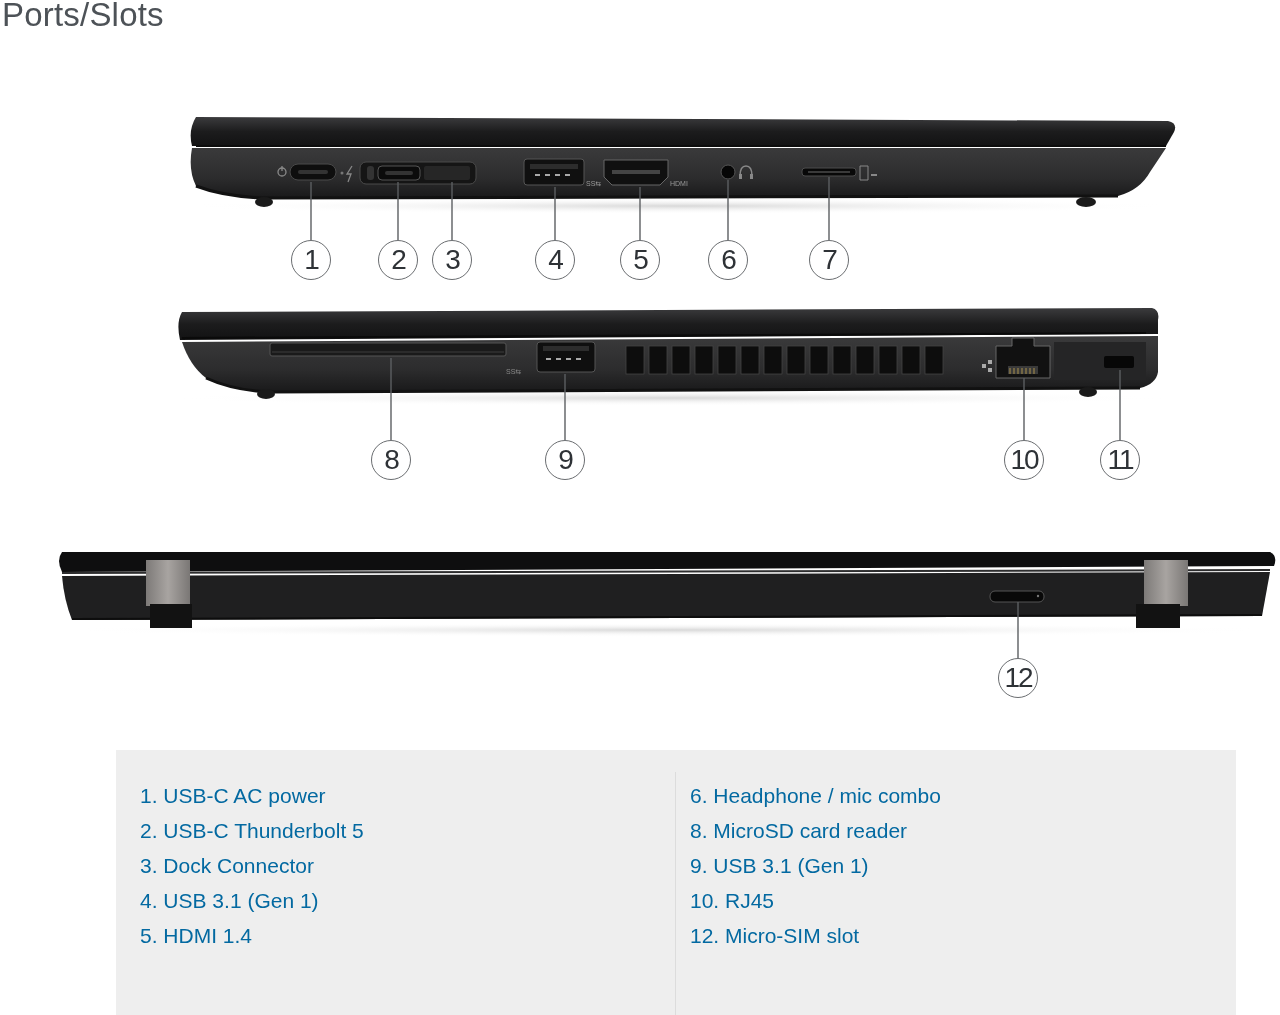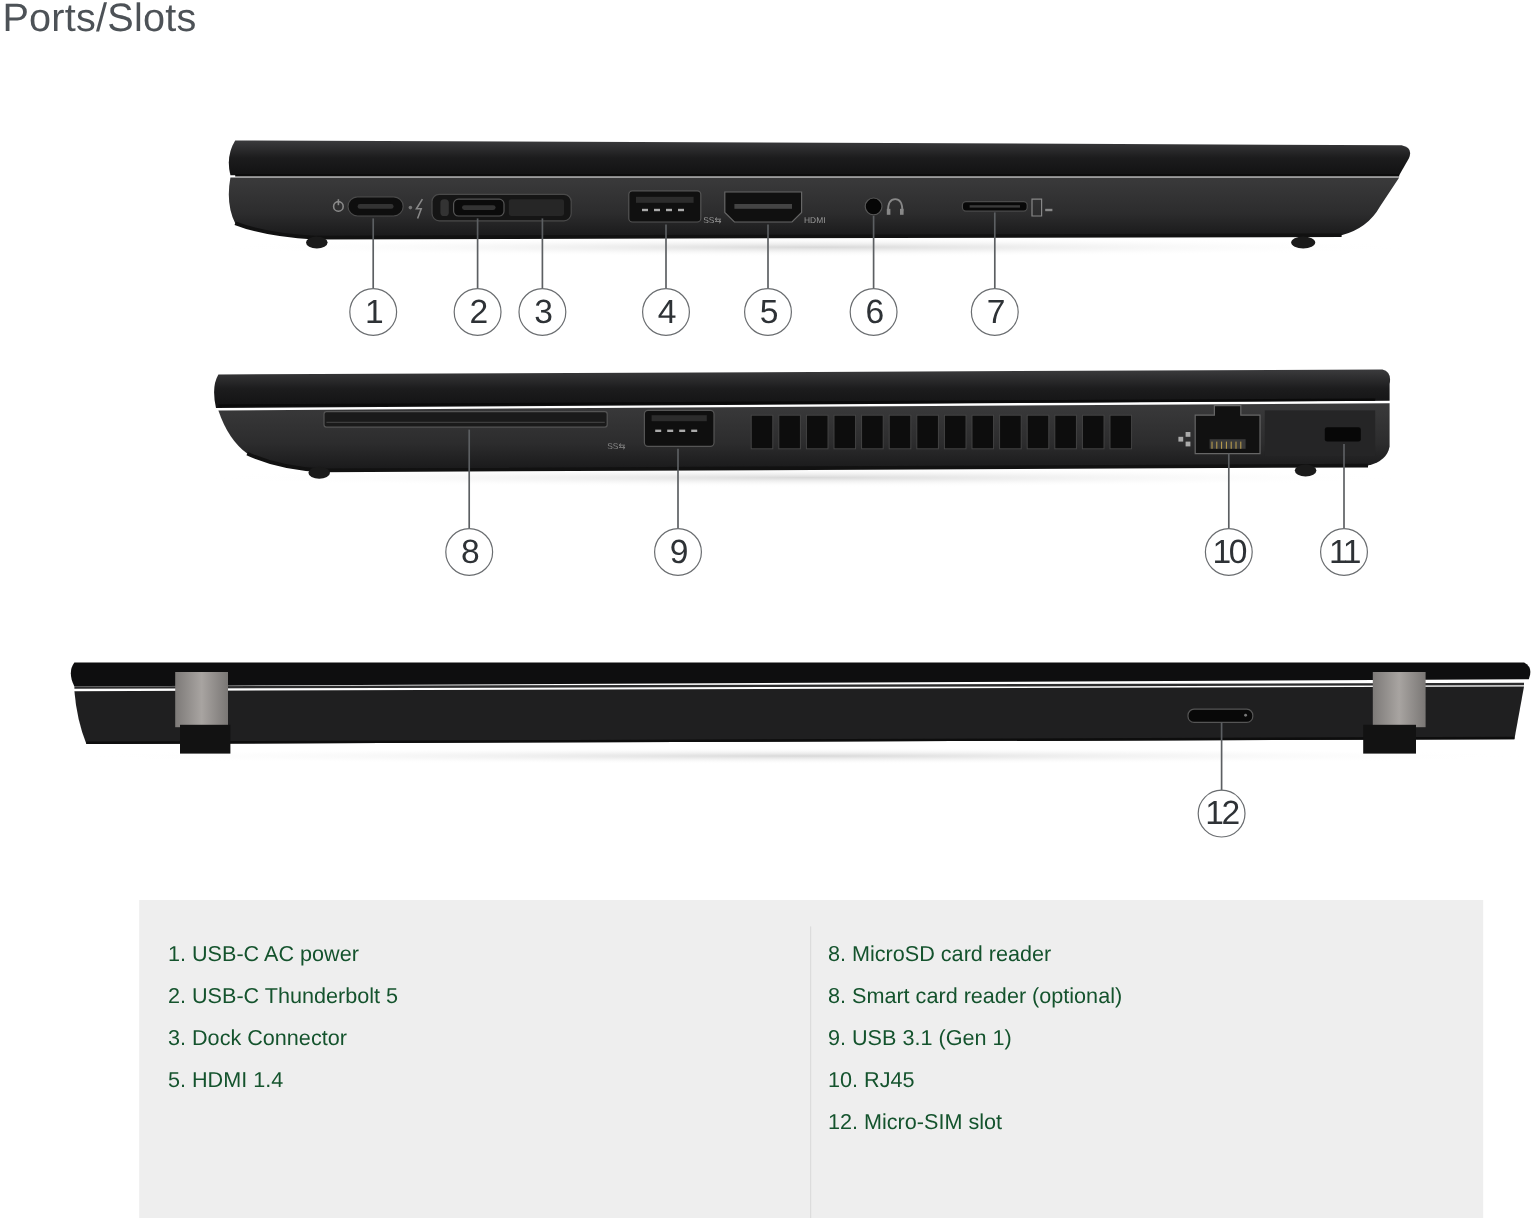--- a/index.html
+++ b/index.html
@@ -11,21 +11,21 @@
   .callout-num { position:absolute; width:40px; height:40px; border:1.6px solid #6a6d70;
                  border-radius:50%; background:#fff; display:flex; align-items:center;
                  justify-content:center; font-size:28px; color:#2e3236; box-sizing:border-box;
                  letter-spacing:-2px; }
   .legend { position:absolute; left:116px; top:750px; width:1120px; height:265px;
             background:#eeeeee; }
   .legend .col { position:absolute; top:28px; }
   .legend .col.right { left:574px; padding-left:0; }
   .legend .col.left { left:24px; }
   .legend .divider { position:absolute; left:559px; top:22px; width:1px; height:243px; background:#dcdcdc; }
-  .legend .item { font-size:18px; line-height:35px; color:#14532d; white-space:nowrap; }
+  .legend .item { font-size:21px; line-height:35px; color:#0369a1; white-space:nowrap; }
 </style>
 </head>
 <body>
 
 <div class="title">Ports/Slots</div>
 
 <svg class="stage" width="1280" height="740" viewBox="0 0 1280 740" xmlns="http://www.w3.org/2000/svg">
   <defs>
     <linearGradient id="lidGrad" x1="0" y1="0" x2="0" y2="1">
       <stop offset="0" stop-color="#3b3b3d"></stop>
@@ -202,23 +202,24 @@
 <div class="callout-num" style="left:1004px;top:440px;">10</div>
 <div class="callout-num" style="left:1100px;top:440px;">11</div>
 
 <div class="callout-num" style="left:998px;top:658px;">12</div>
 
 <div class="legend">
   <div class="col left">
     <div class="item">1. USB-C AC power</div>
     <div class="item">2. USB-C Thunderbolt 5</div>
     <div class="item">3. Dock Connector</div>
+    <div class="item">4. USB 3.1 (Gen 1)</div>
     <div class="item">5. HDMI 1.4</div>
   </div>
   <div class="divider"></div>
   <div class="col right">
+    <div class="item">6. Headphone / mic combo</div>
     <div class="item">8. MicroSD card reader</div>
-    <div class="item">8. Smart card reader (optional)</div>
     <div class="item">9. USB 3.1 (Gen 1)</div>
     <div class="item">10. RJ45</div>
     <div class="item">12. Micro-SIM slot</div>
   </div>
 </div>
 
 </body></html>

